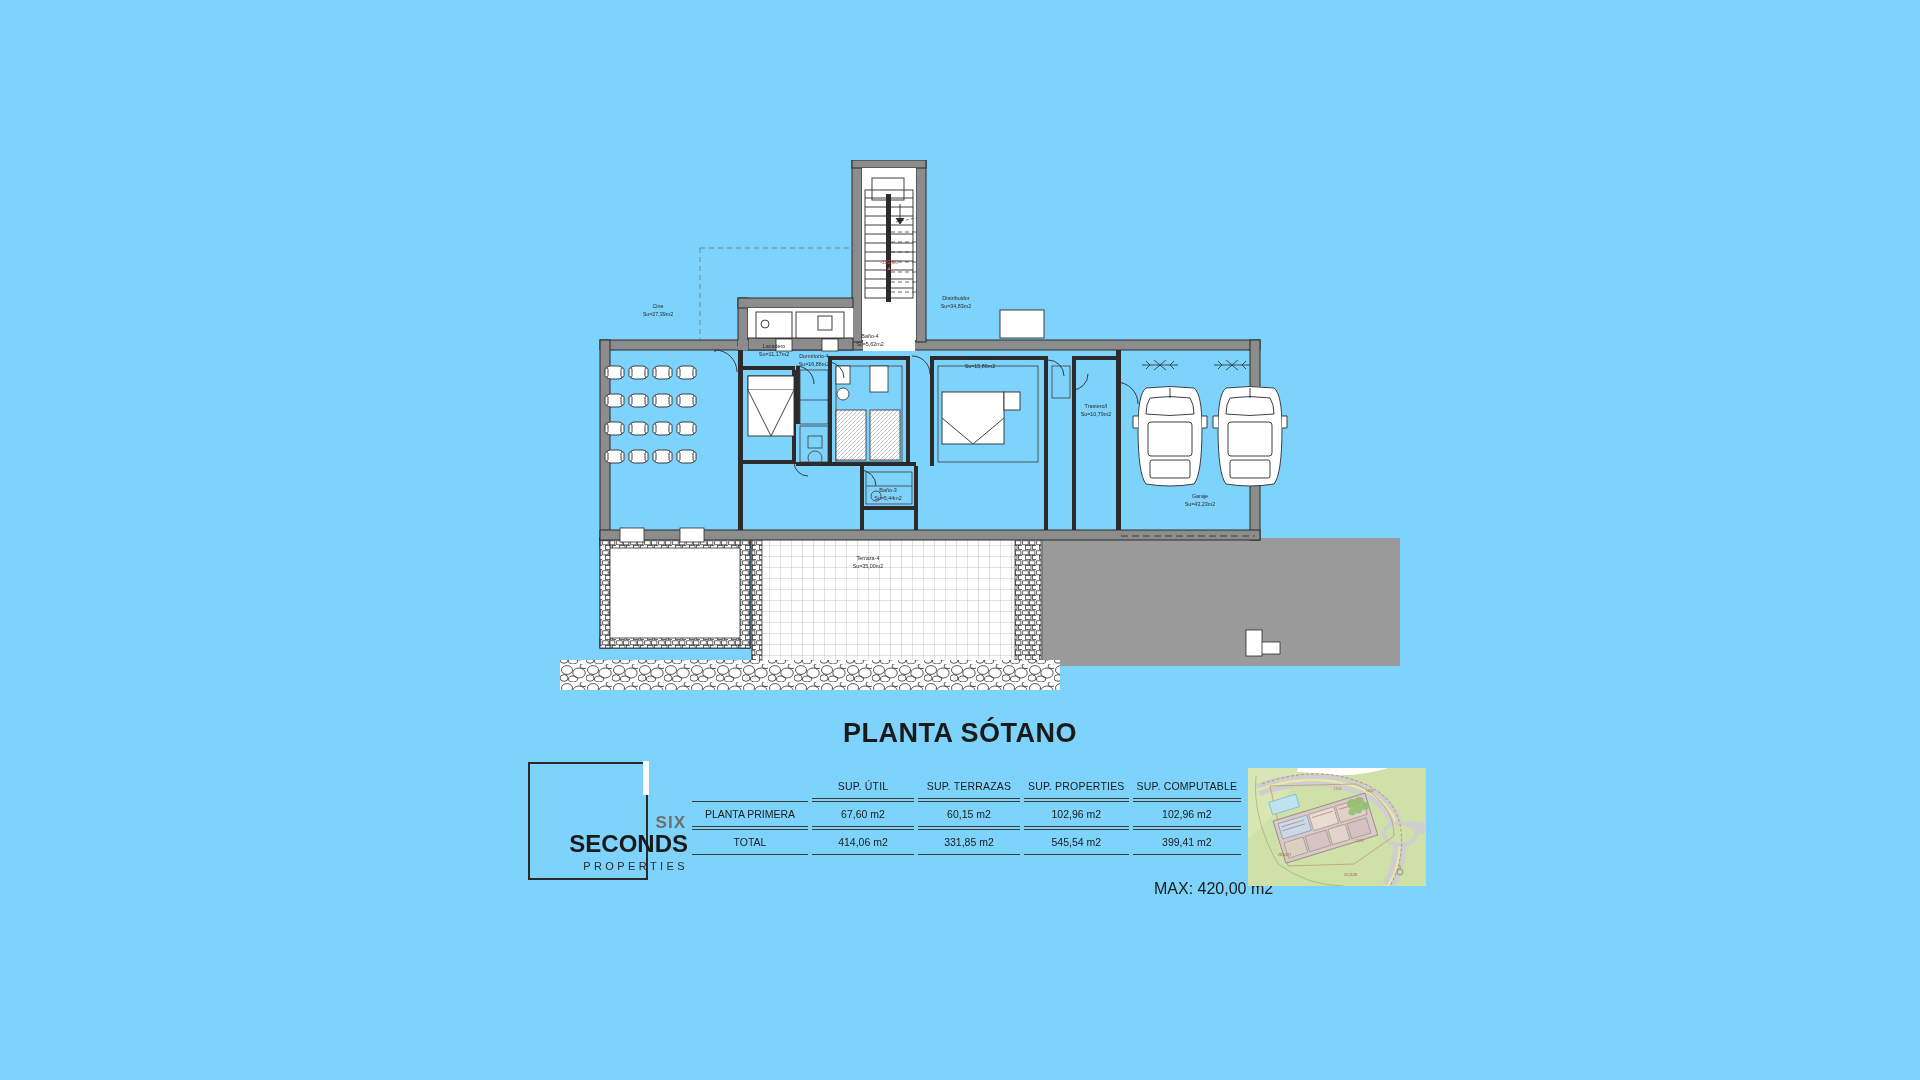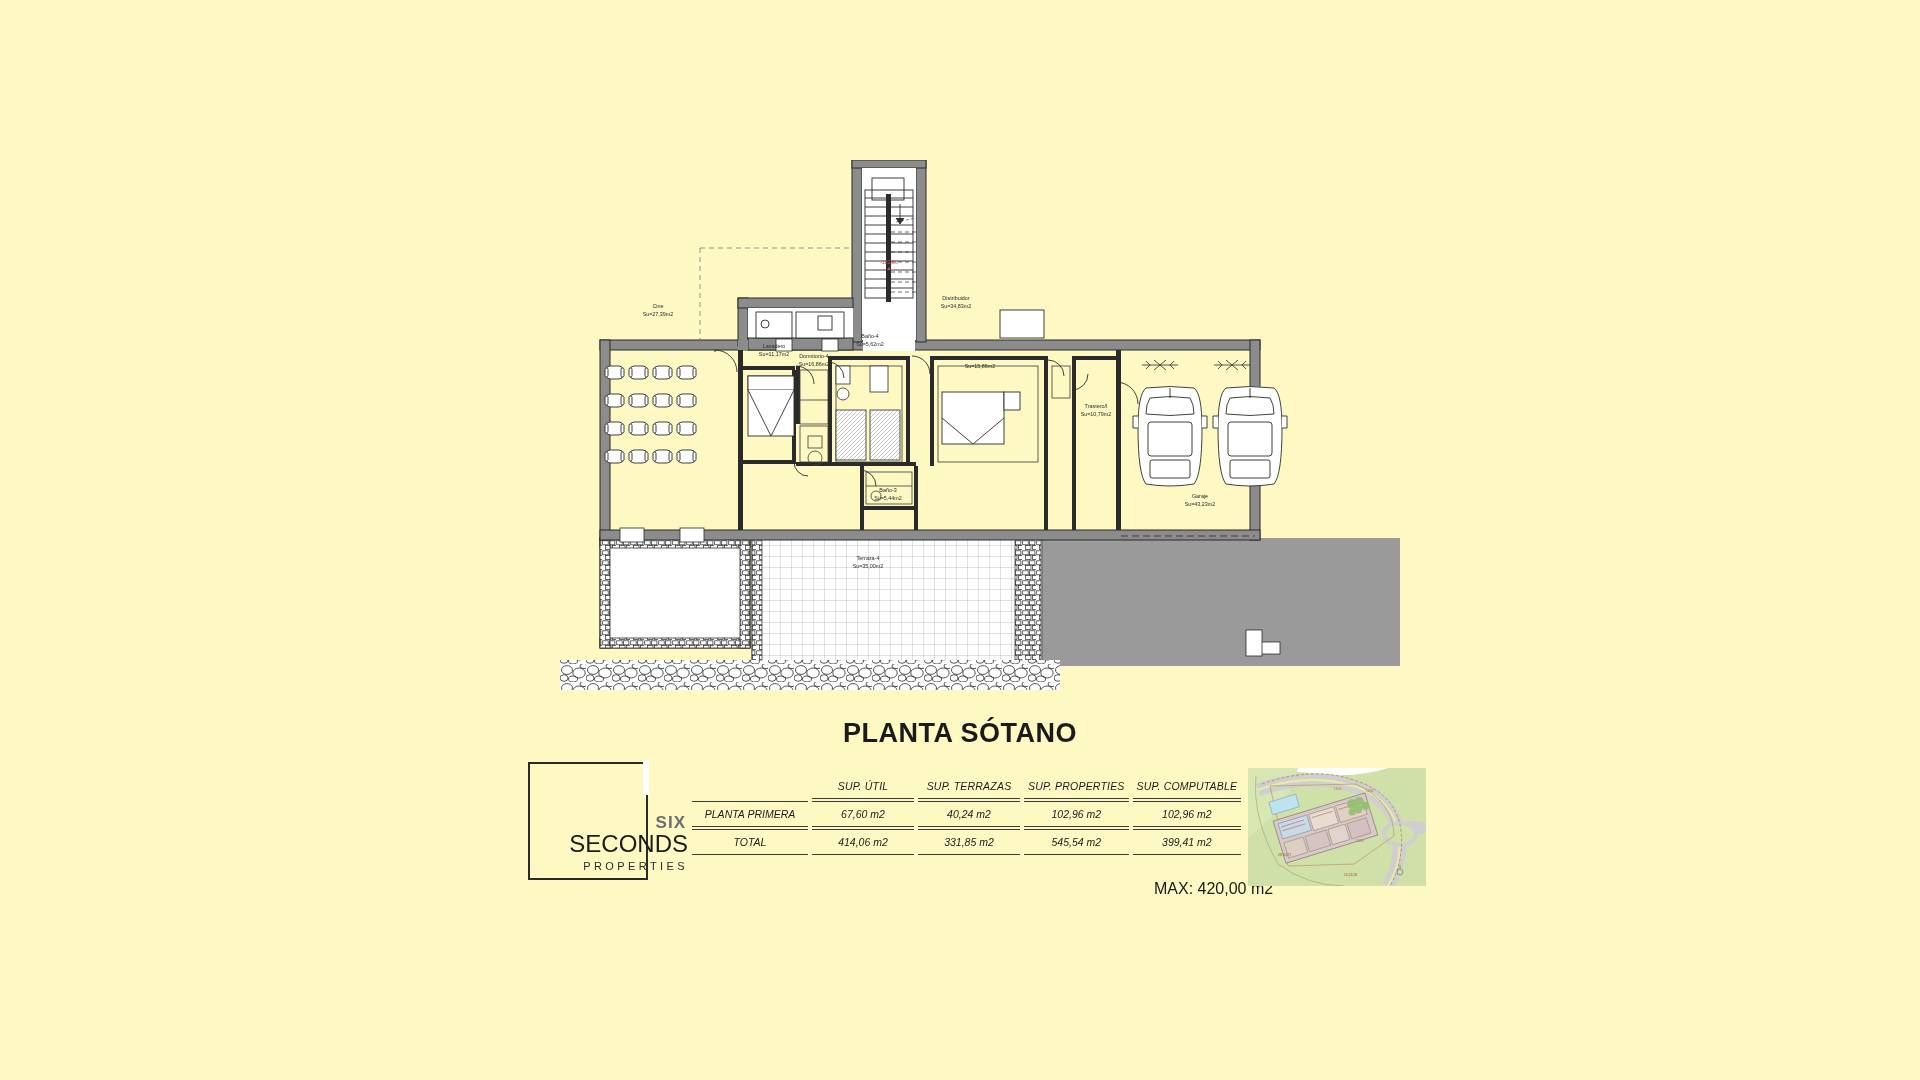--- a/index.html
+++ b/index.html
@@ -6,21 +6,21 @@
   html, body {
     margin: 0; padding: 0;
     width: 1920px; height: 1080px;
     background: #ffffff;
     font-family: "Liberation Sans", sans-serif;
     overflow: hidden;
   }
   #page {
     position: relative;
     width: 1920px; height: 1080px;
-    background: #fef9c3;
+    background: #7dd3fc;
   }
 
   
   #plan-wrap {
     position: absolute;
     left: 560px; top: 160px;
     width: 840px; height: 560px;
   }
   #plan-svg { display: block; width: 840px; height: 560px; }
 
@@ -61,21 +61,21 @@
     justify-content: flex-end; align-items: flex-end;
     padding: 0 4px 6px 0;
     margin-left: 40px;
   }
   .logo-six {
     font-size: 17px; font-weight: bold; color: #6e6e6e;
     letter-spacing: 1px; line-height: 1.05;
     margin-right: 2px;
   }
   .logo-seconds {
-    font-size: 24px; font-weight: normal; color: #1a1a1a;
+    font-size: 24px; font-weight: bold; color: #1a1a1a;
     letter-spacing: 0px; line-height: 1.0;
   }
   .logo-properties {
     font-size: 11px; font-weight: normal; color: #2a2a2a;
     letter-spacing: 3.4px; line-height: 1.4; margin-top: 3px;
   }
 
   
   #area-table {
     position: absolute;
@@ -84,21 +84,20 @@
     border-spacing: 4px 2px;
     font-size: 10.5px;
     color: #1a1a1a;
   }
   #area-table td, #area-table th {
     font-weight: normal;
     text-align: center;
     padding: 6px 4px;
     white-space: nowrap;
     font-size: 10.5px;
-    font-style: italic;
   }
   #area-table thead th {
     border-bottom: 1px solid #3a3a3a;
     border-top: none;
     letter-spacing: 0.2px;
   }
   #area-table thead th.corner { border: none; }
   #area-table tbody td {
     border-top: 1px solid #3a3a3a;
     border-bottom: 1px solid #3a3a3a;
@@ -507,21 +506,21 @@
         <th class="col-val">SUP. ÚTIL</th>
         <th class="col-val">SUP. TERRAZAS</th>
         <th class="col-val">SUP. PROPERTIES</th>
         <th class="col-val">SUP. COMPUTABLE</th>
       </tr>
     </thead>
     <tbody>
       <tr>
         <td class="col-label">PLANTA PRIMERA</td>
         <td class="col-val">67,60 m2</td>
-        <td class="col-val">40,24 m2</td>
+        <td class="col-val">60,15 m2</td>
         <td class="col-val">102,96 m2</td>
         <td class="col-val">102,96 m2</td>
       </tr>
       <tr>
         <td class="col-label">TOTAL</td>
         <td class="col-val">414,06 m2</td>
         <td class="col-val">331,85 m2</td>
         <td class="col-val">545,54 m2</td>
         <td class="col-val">399,41 m2</td>
       </tr>

